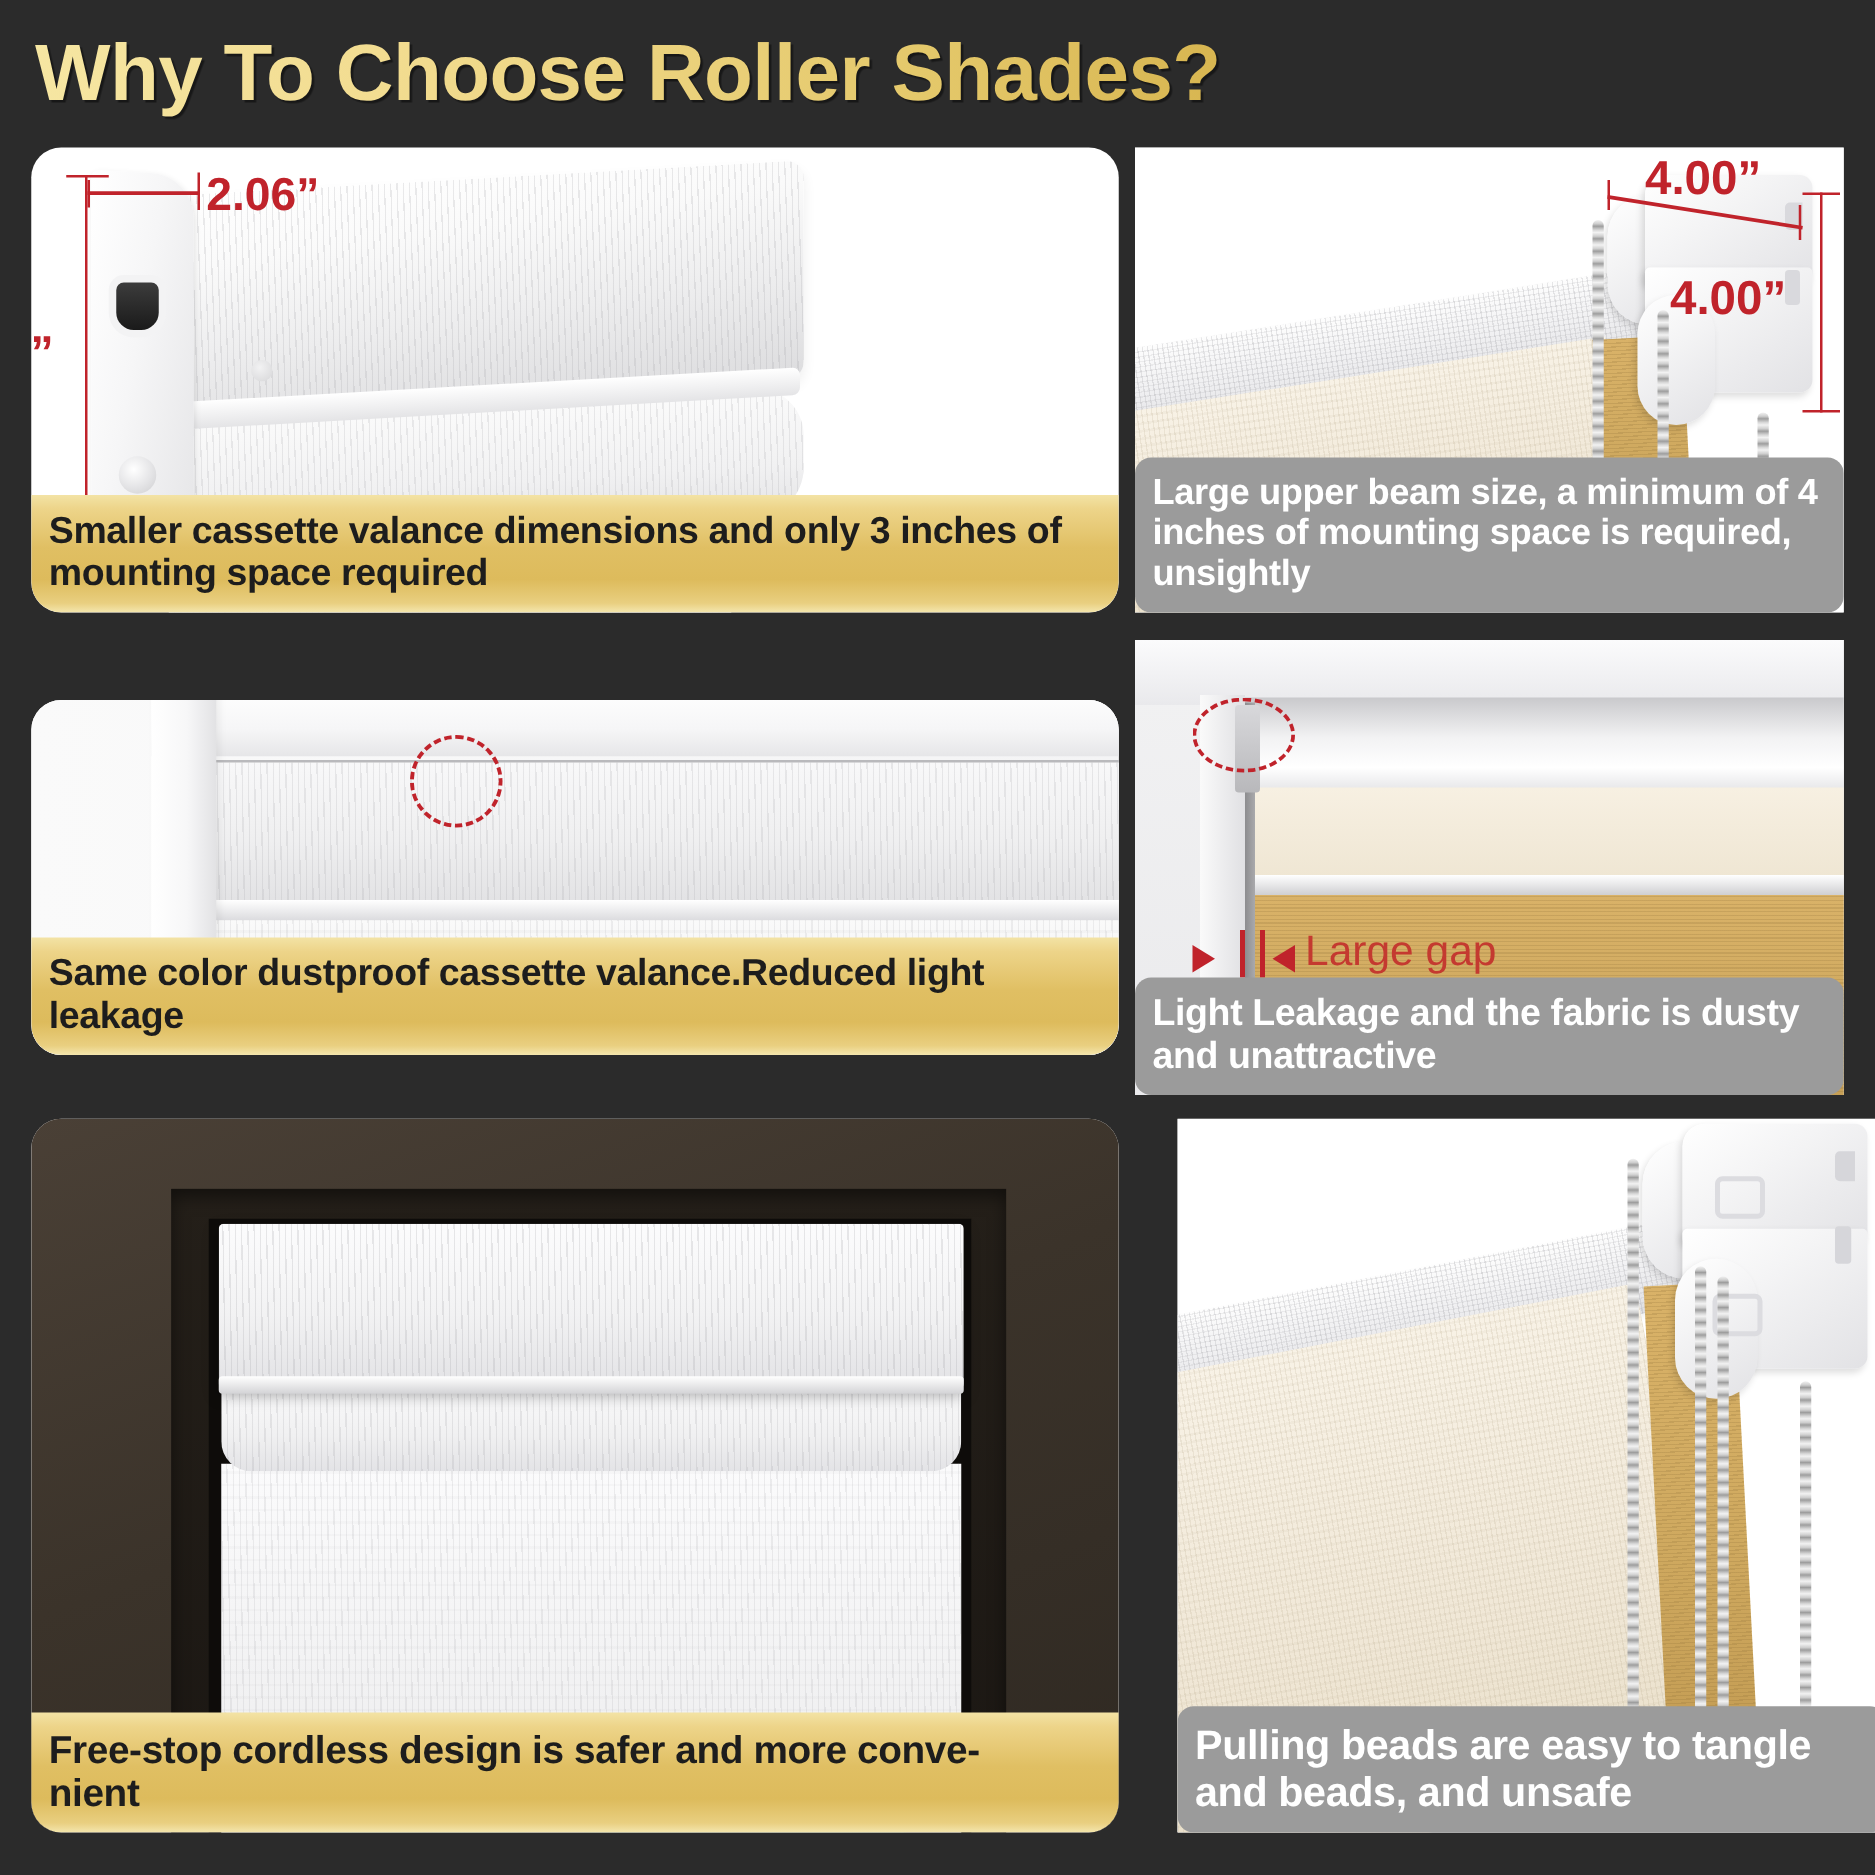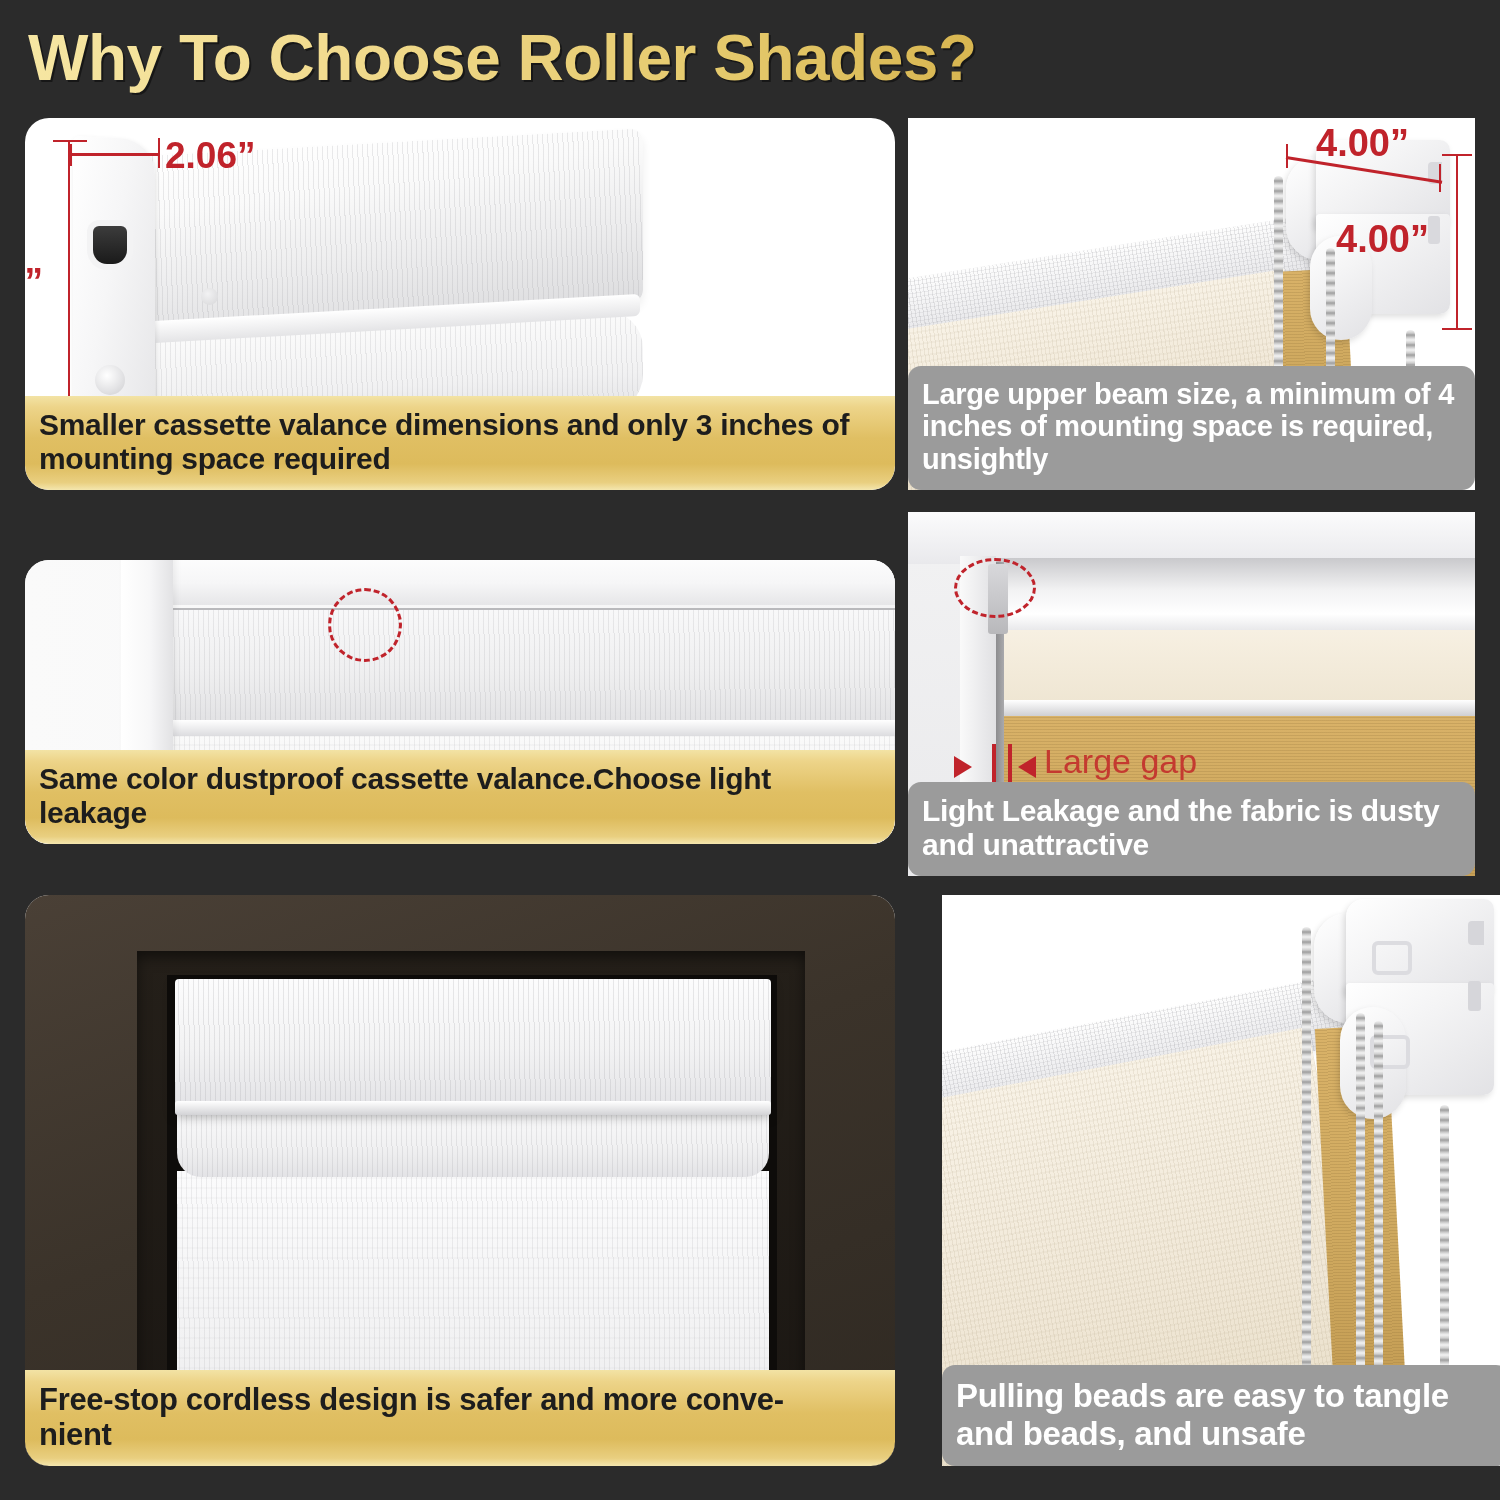--- a/index.html
+++ b/index.html
@@ -394,21 +394,21 @@
 
       <div class="dashcircle" style="left:303px; top:28px; width:74px; height:74px;"></div>
 
       <div style="position:absolute; left:118px; top:243px; width:0; height:0;
                   border-top:11px solid transparent; border-bottom:11px solid transparent; border-left:18px solid #c0232b;"></div>
       <div class="dimline" style="left:136px; top:230px; width:4px; height:38px;"></div>
       <div style="position:absolute; left:146px; top:243px; width:0; height:0;
                   border-top:11px solid transparent; border-bottom:11px solid transparent; border-right:18px solid #c0232b;"></div>
       <div class="gaplabel" style="left:172px; top:230px; font-size:33px;">smaller gap</div>
     </div>
-    <div class="caption gold" style="font-size:30px;">Same color dustproof cassette valance.Choose light leakage</div>
+    <div class="caption gold" style="font-size:30px;">Same color dustproof cassette valance.Reduced light leakage</div>
   </div>
 
   <div class="panel rounded" style="left:25px; top:895px; width:870px; height:571px;">
     <div class="photo">
       <div id="p5-wall"></div>
       <div id="p5-recess"></div>
       <div id="p5-window-open"></div>
       <div id="p5-glass"></div>
       <div class="tree" style="left:222px; top:392px; width:96px; height:200px;"></div>
       <div class="tree" style="left:318px; top:420px; width:78px; height:170px;"></div>

